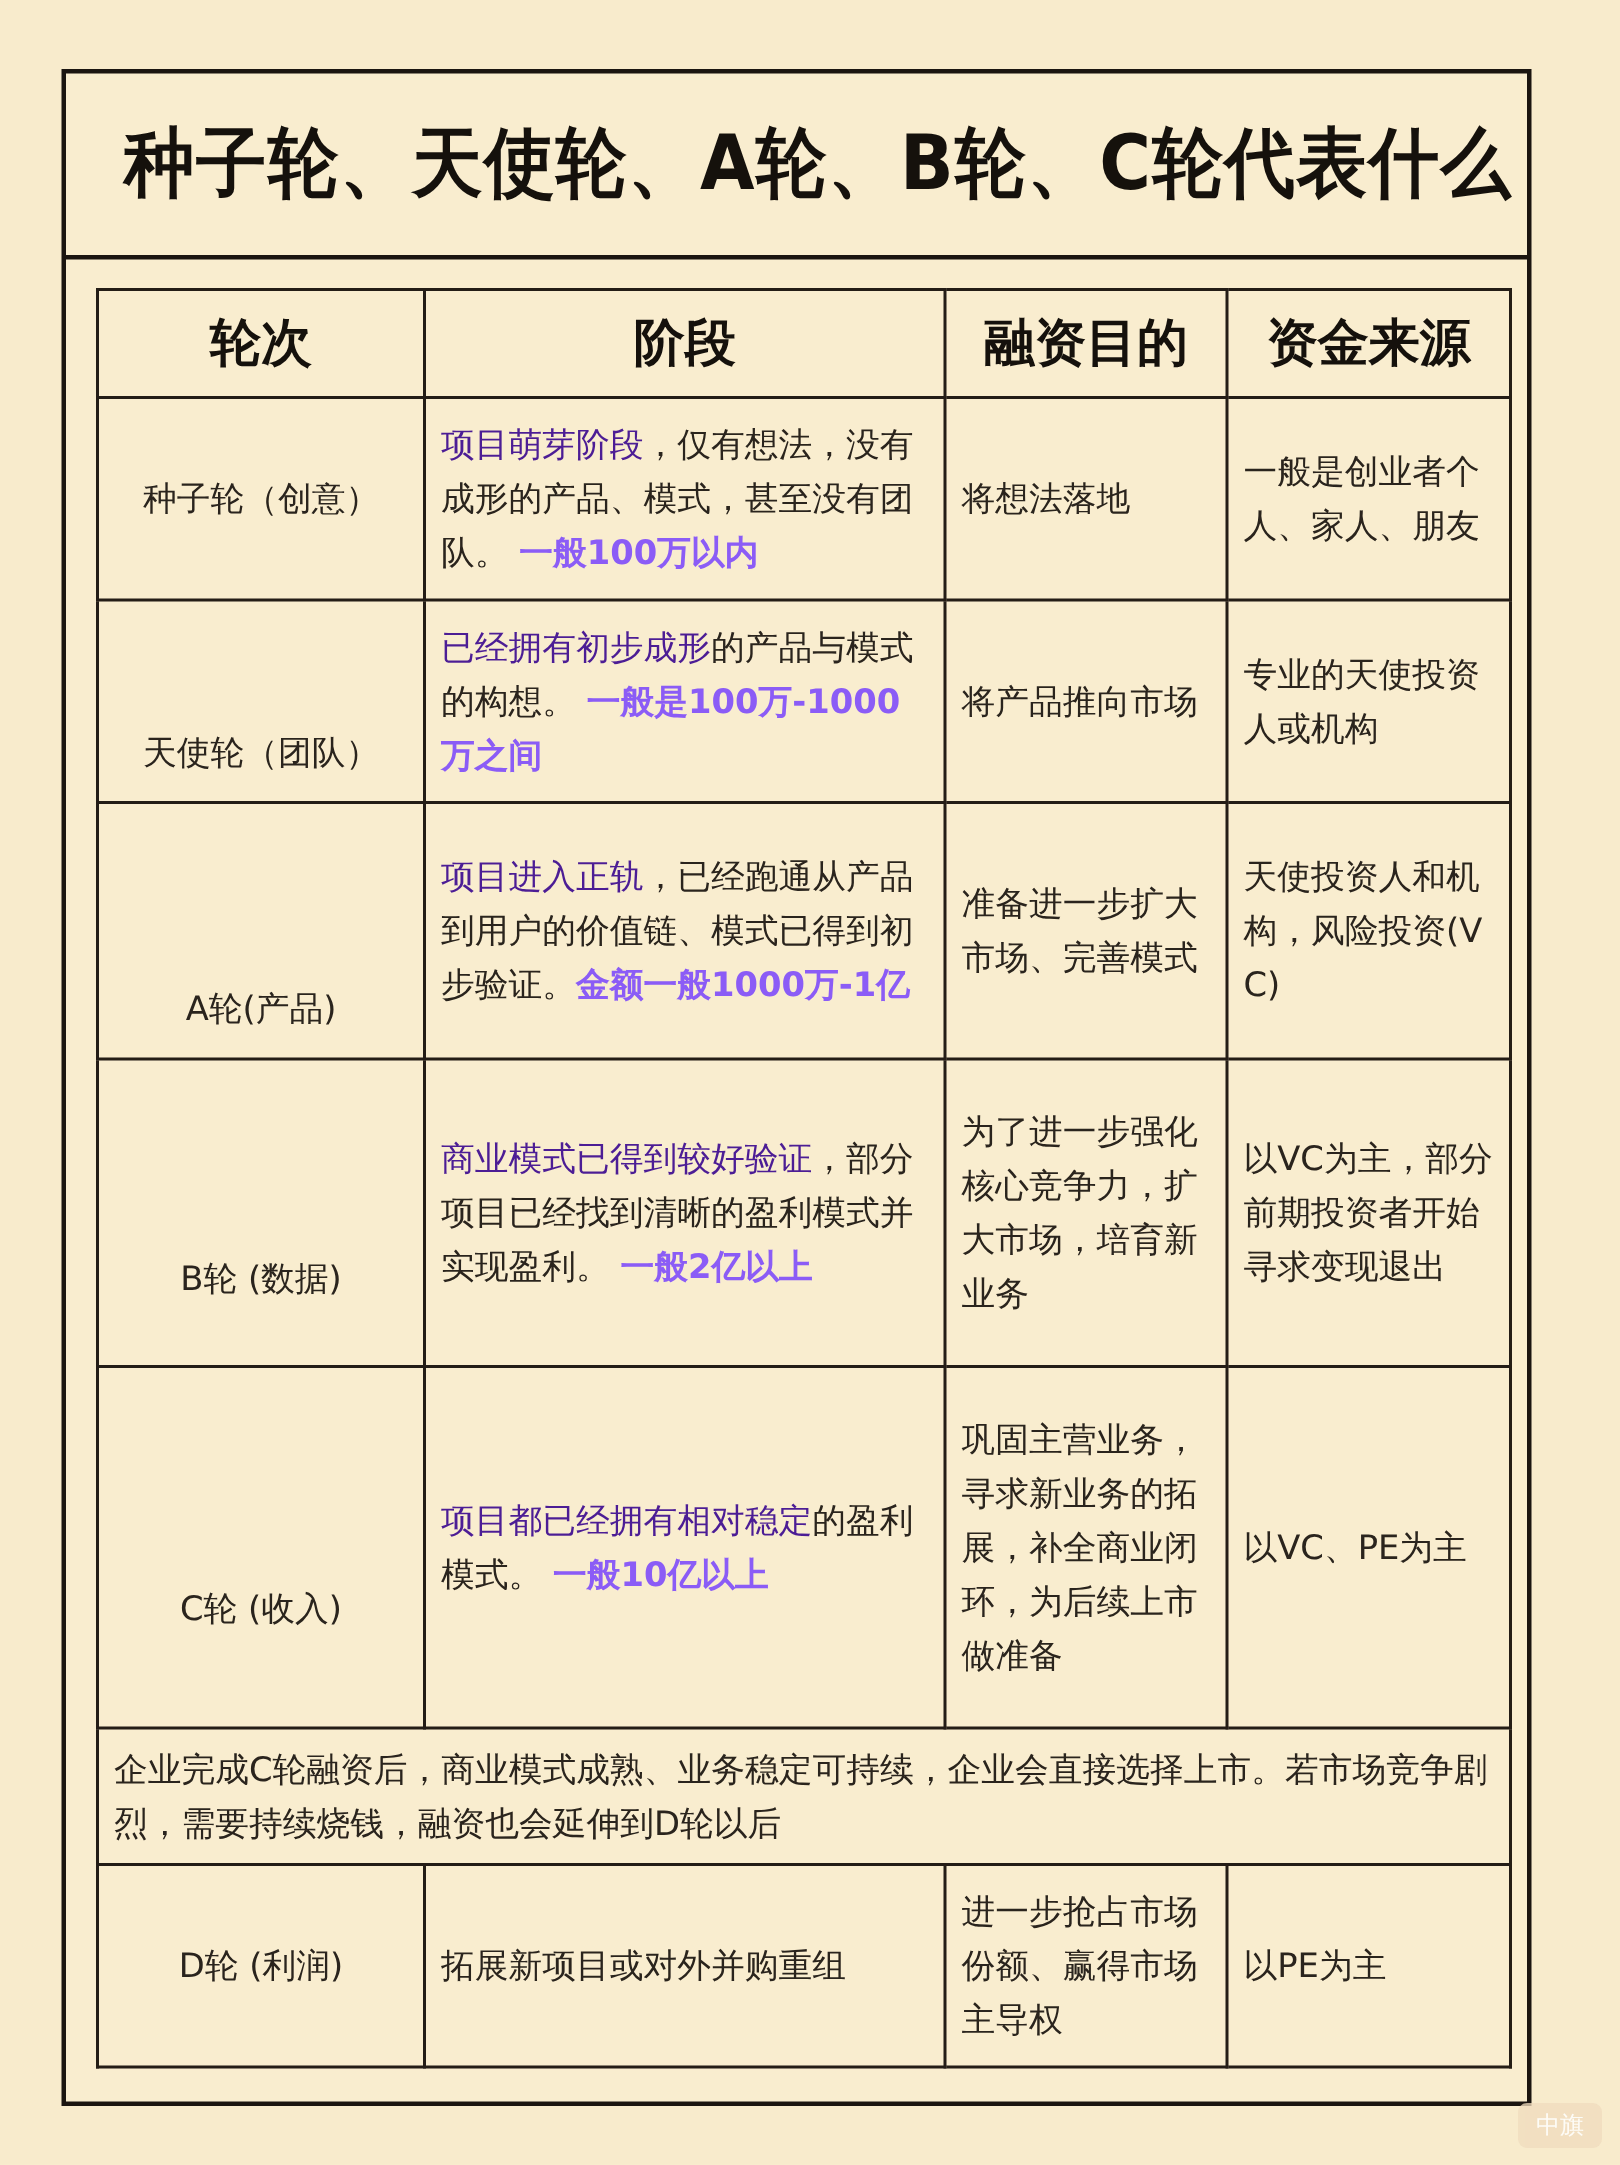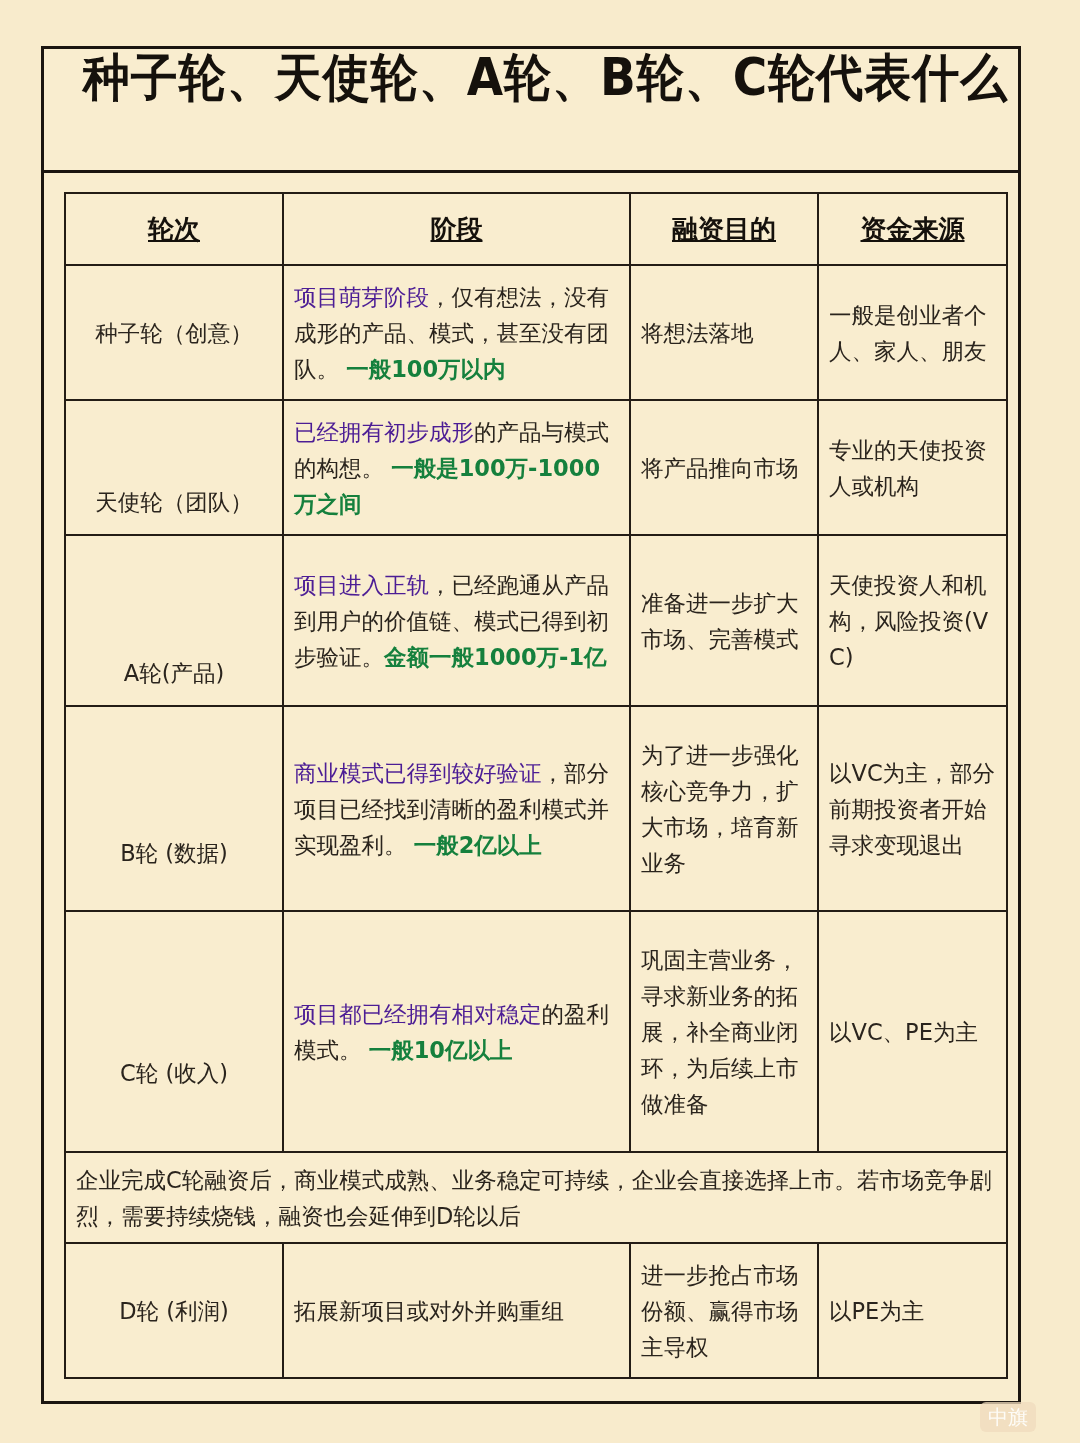--- a/index.html
+++ b/index.html
@@ -17,21 +17,21 @@
     width: 980px; height: 1358px;
     border: 3px solid #1b1510;
     box-sizing: border-box;
     background: #f9edcf;
   }
   .title-bar {
     position: absolute;
     left: 0; top: 0; right: 0;
     height: 121px;
     border-bottom: 3px solid #1b1510;
-    display: flex; justify-content: center; padding-left: 29px;
+    display: flex; align-items: center; justify-content: center; padding-left: 29px;
   }
   .title {
     font-size: 47px; font-weight: 900; letter-spacing: 1px;
     color: #15110c;
     font-family: "DejaVu Sans", sans-serif;
     transform: scaleY(1.08);
   }
   table.rounds {
     position: absolute;
     left: 20px; top: 143px;
@@ -44,39 +44,38 @@
     border: 2px solid #241d16;
     padding: 0 10px;
     vertical-align: middle;
     font-size: 22.5px;
     line-height: 36px;
     color: #2a241d;
     font-weight: 400;
     word-break: break-all;
   }
   table.rounds th {
-    font-size: 26px; font-weight: 700; text-align: center; color: #15110c;
+    font-size: 34px; font-weight: 700; text-align: center; color: #15110c;
     height: 70px;
-    text-decoration: underline;
   }
   td.round {
     text-align: center; font-weight: 700; font-size: 21.5px; color: #15110c;
   }
   td.round.bottom { vertical-align: bottom; padding-bottom: 14px; margin-top: 20px; }
   .red { color: #4c1d95; }
-  .red-bold { color: #15803d; font-weight: 700; }
+  .red-bold { color: #8b5cf6; font-weight: 700; }
   td.note { font-size: 22px; line-height: 36px; padding: 8px 10px; }
   .watermark {
     position: absolute;
-    left: 980px; top: 1402px;
+    left: 1012px; top: 1402px;
     width: 56px; height: 30px;
     border-radius: 6px;
     background: rgba(240,220,190,0.9);
     color: #fff;
-    font-size: 20px;
+    font-size: 16px;
     display: flex; align-items: center; justify-content: center;
     opacity: 0.85;
   }
 </style>
 </head>
 <body>
 
 <div class="frame">
   <div class="title-bar">
     <div class="title">种子轮、天使轮、A轮、B轮、C轮代表什么</div>

